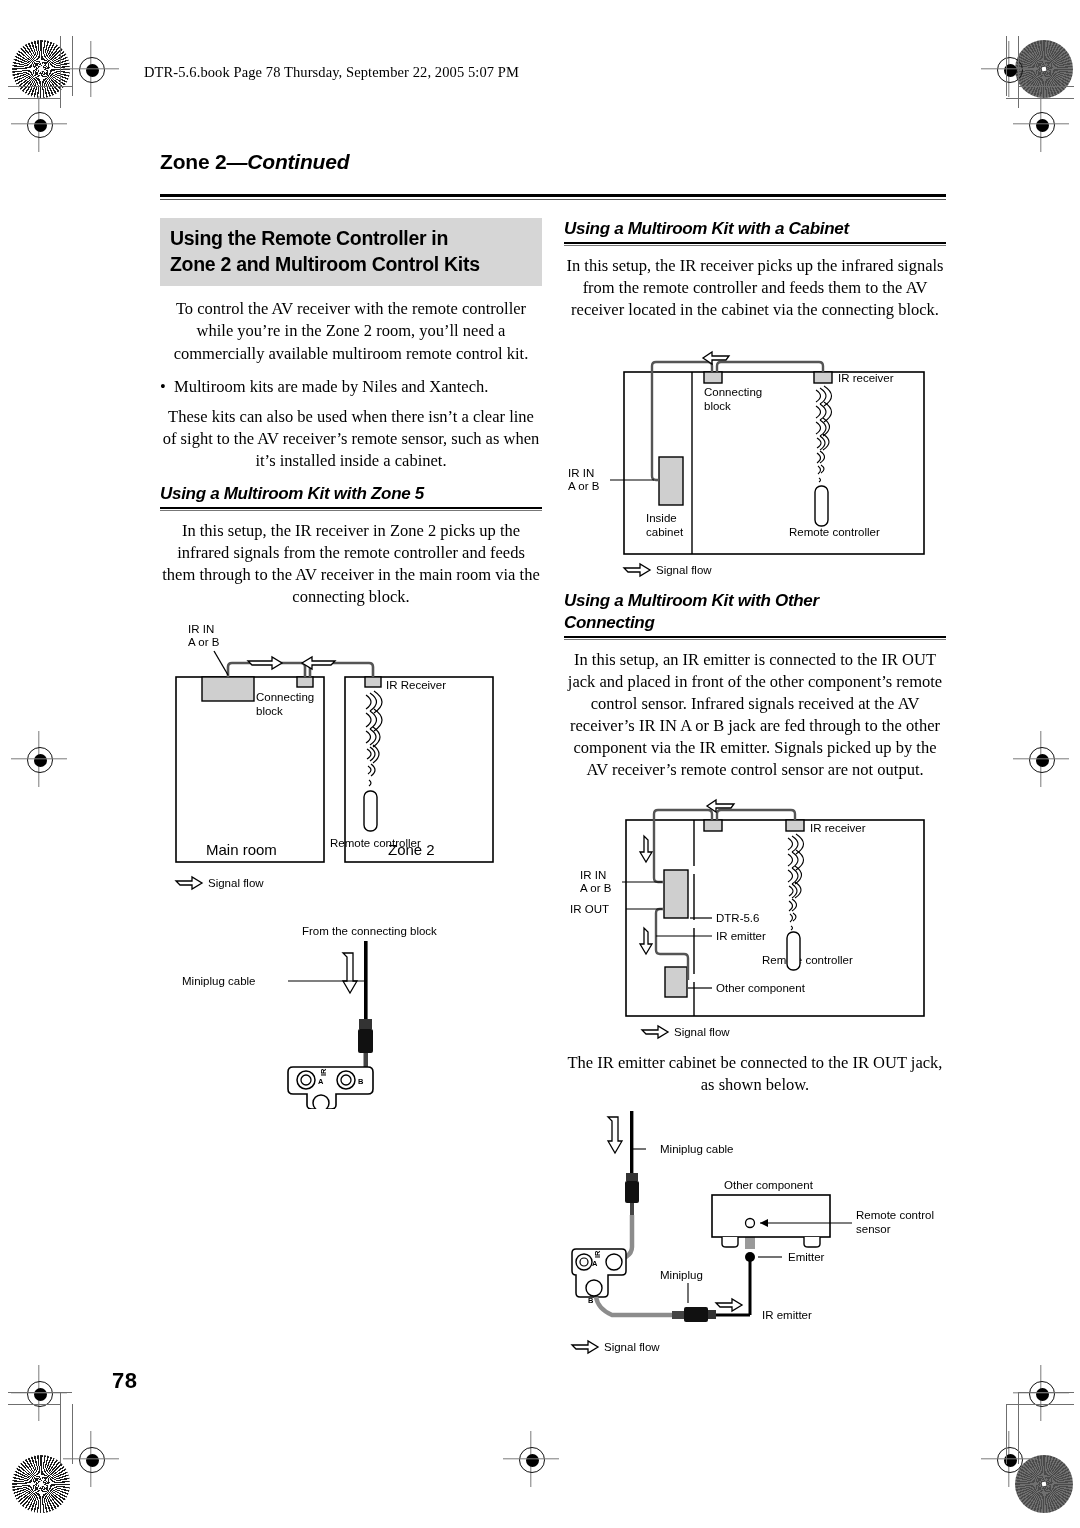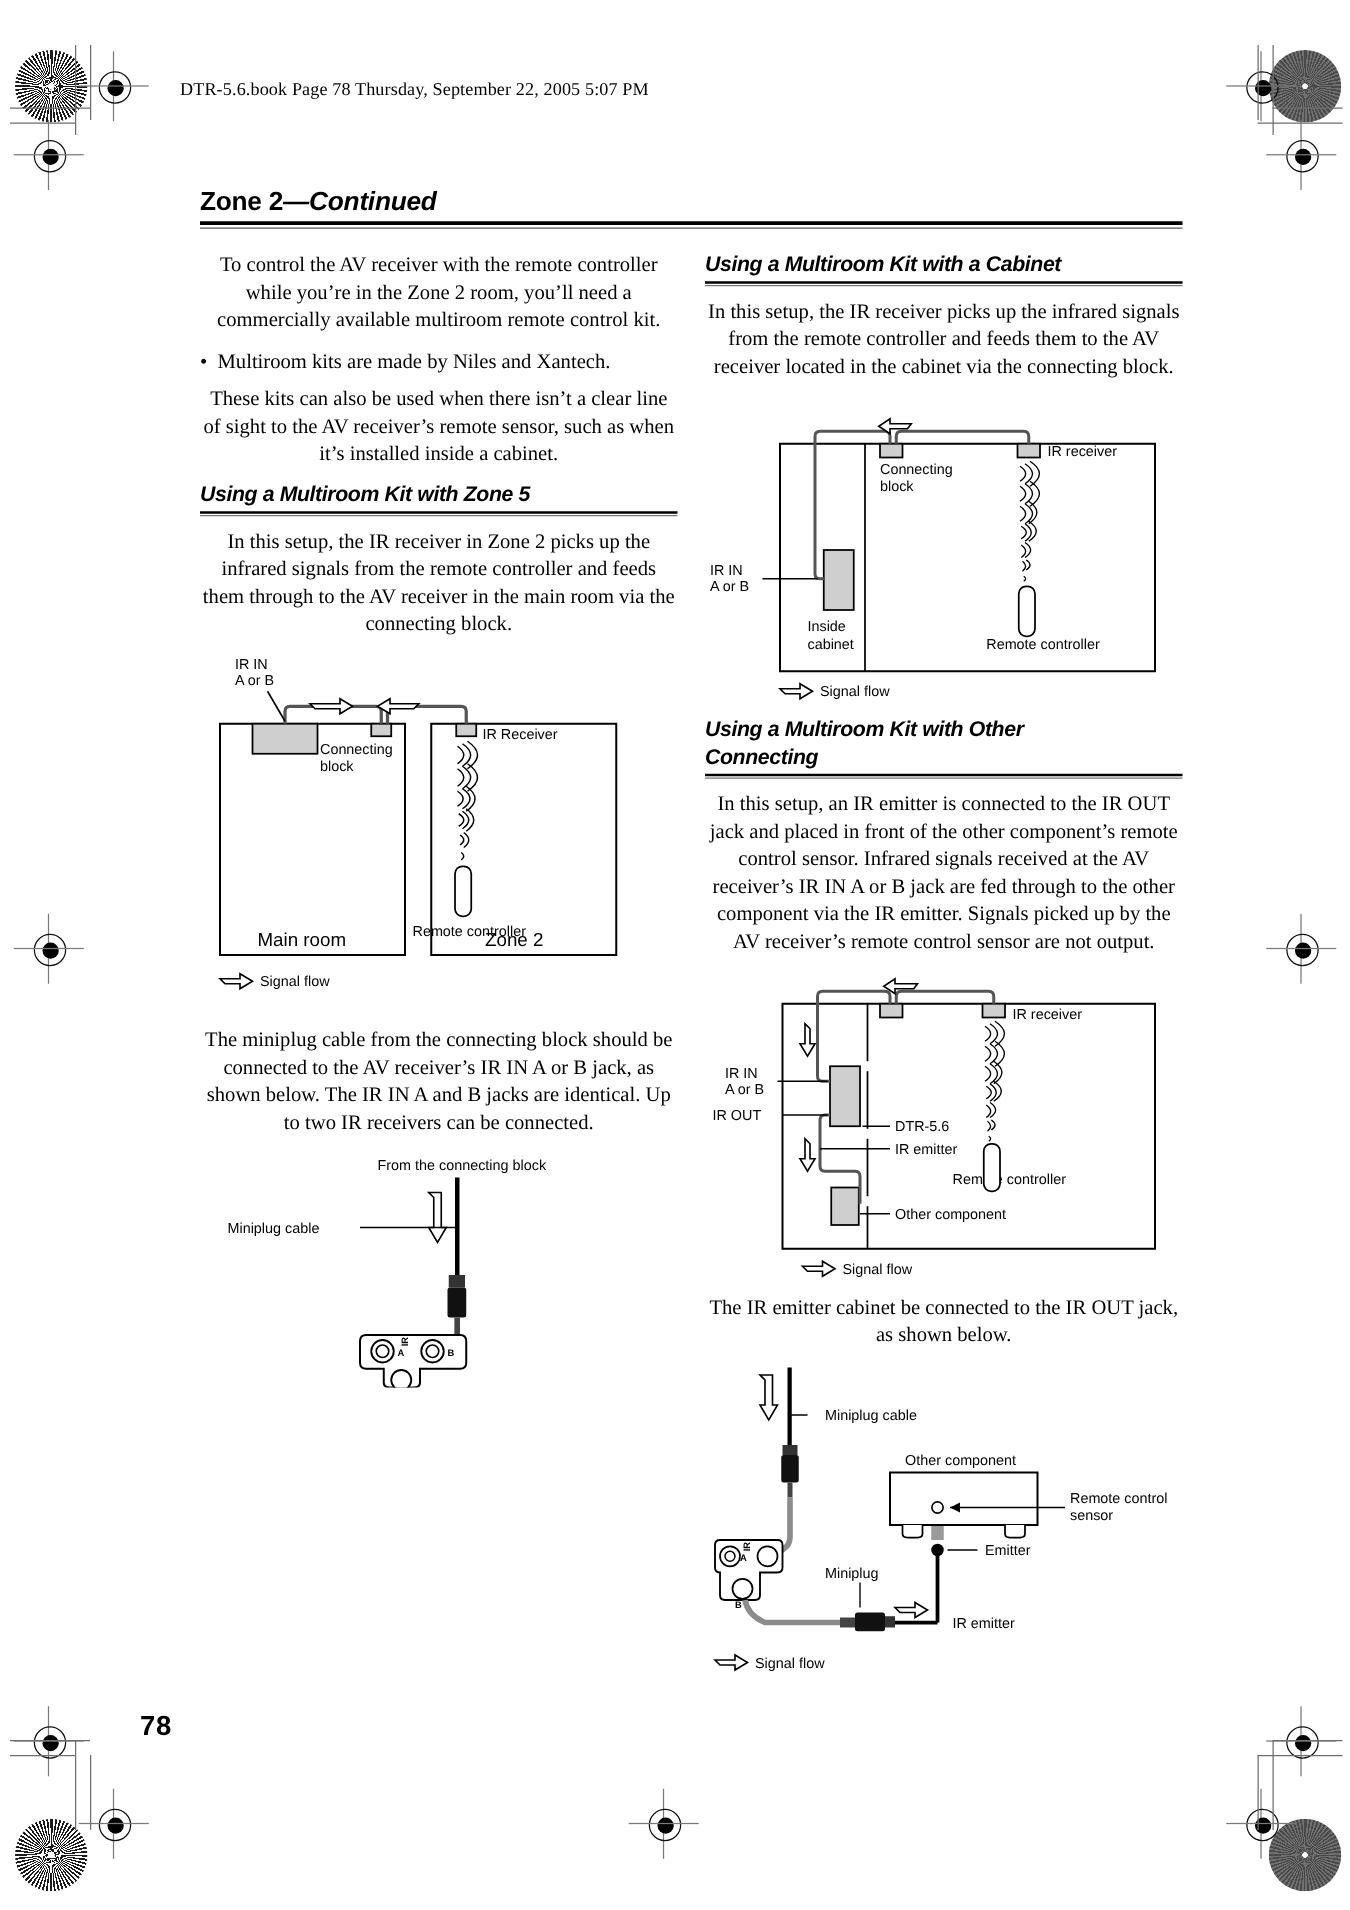--- a/index.html
+++ b/index.html
@@ -31,21 +31,21 @@
   .cmark.v{width:1.3px;}
 
   
   .runhead{position:absolute;left:108px;top:64px;font-size:14.5px;
      font-family:"Liberation Serif",serif;letter-spacing:.1px;white-space:nowrap;margin-left:36px;}
 
   
   .content{position:absolute;left:160px;top:150px;width:786px;}
 
   .chaptitle{font-family:"Liberation Sans",sans-serif;font-weight:bold;font-size:21px;
-     letter-spacing:-.2px;padding-bottom:3px;}
+     letter-spacing:-.2px;padding-bottom:20px;}
   .chaptitle em{font-style:italic;font-weight:bold;}
   .rule-dbl{border-top:3px solid #000;border-bottom:1.4px solid #555;height:2px;margin-bottom:18px;width:786px;}
 
   .cols{display:flex;gap:22px;}
   .col{width:382px;position:relative;}
 
   .h1box{background:#d6d6d6;padding:8px 10px 9px 10px;margin-bottom:12px;}
   .h1box .l{font-family:"Liberation Sans",sans-serif;font-weight:bold;font-size:19.5px;
      line-height:1.32;letter-spacing:-.3px;}
 
@@ -133,20 +133,24 @@
 
     <div class="chaptitle">
       <span>Zone 2</span><em>—Continued</em>
     </div>
     <div class="rule-dbl"></div>
 
     <div class="cols">
 
       <div class="col">
 
+        <div class="h1box">
+          <div class="l">Using the Remote Controller in</div>
+          <div class="l">Zone 2 and Multiroom Control Kits</div>
+        </div>
 
         <p class="body">To control the AV receiver with the remote controller while you’re in the Zone 2 room, you’ll need a commercially available multiroom remote control kit.</p>
 
         <div class="bullet">
           <span class="b">•</span>
           <span>Multiroom kits are made by Niles and Xantech.</span>
         </div>
 
         <p class="body" style="margin-top:8px;">These kits can also be used when there isn’t a clear line of sight to the AV receiver’s remote sensor, such as when it’s installed inside a cabinet.</p>
 
@@ -208,21 +212,20 @@
             <text x="170" y="228" font-family="Liberation Sans, sans-serif" font-size="11.5">Remote controller</text>
 
             <text x="46" y="236" font-family="Liberation Sans, sans-serif" font-size="15">Main room</text>
             <text x="228" y="236" font-family="Liberation Sans, sans-serif" font-size="15">Zone 2</text>
 
             <path d="M16 262 L32 262 L32 258 L42 264 L32 270 L32 266 L20 266 Z" fill="#fff" stroke="#000" stroke-width="1.3"></path>
             <text x="48" y="268" font-family="Liberation Sans, sans-serif" font-size="11.5">Signal flow</text>
           </svg>
         </div>
 
-        <p class="body" style="margin-top:4px;">The miniplug cable from the connecting block should be connected to the AV receiver’s IR IN A or B jack, as shown below. The IR IN A and B jacks are identical. Up to two IR receivers can be connected.</p>
 
         <div class="fig">
           <svg width="382" height="190" viewBox="0 0 382 190">
             <text x="142" y="16" font-family="Liberation Sans, sans-serif" font-size="11.5">From the connecting block</text>
 
             <rect x="204" y="22" width="3.6" height="80" fill="#000"></rect>
 
             <path d="M183 34 L193 34 L193 62 L197 62 L190 74 L183 62 L187 62 L187 38 Z" fill="#fff" stroke="#000" stroke-width="1.3"></path>
 
             <path d="M128 62 L204 62" fill="none" stroke="#000" stroke-width="1.1"></path>

